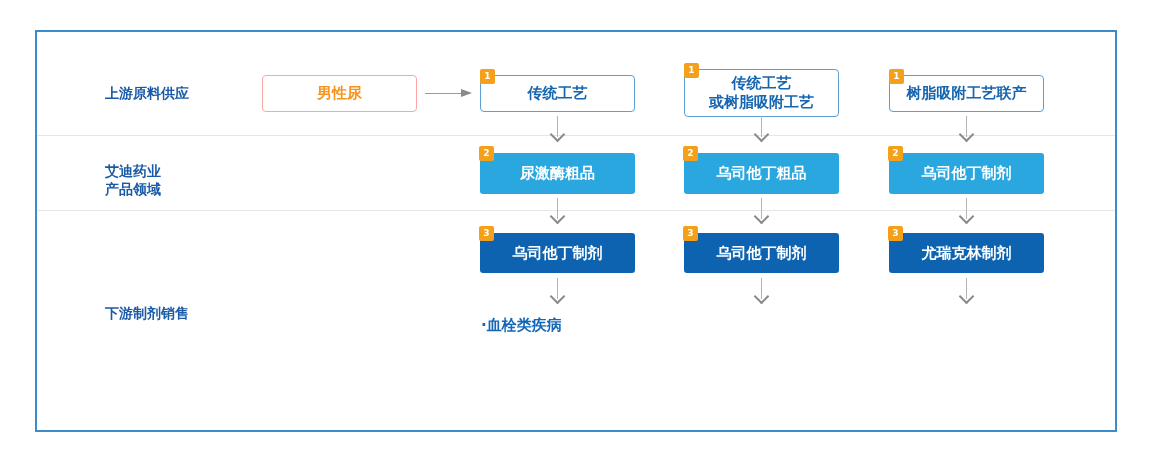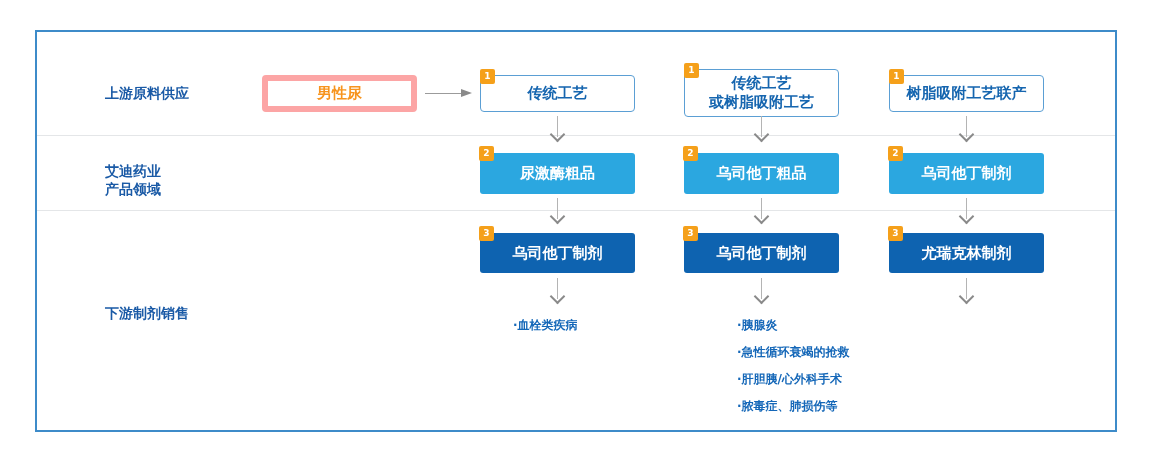--- a/index.html
+++ b/index.html
@@ -5,40 +5,40 @@
   html,body{margin:0;padding:0;background:#ffffff;}
   .canvas{
     position:relative;width:1153px;height:457px;background:#ffffff;
     font-family:"DejaVu Sans","Liberation Sans",sans-serif;overflow:hidden;
   }
   .frame{position:absolute;left:35px;top:30px;width:1078px;height:398px;
     border:2px solid #3D8BC9;box-sizing:content-box;background:transparent;}
   .hdiv{position:absolute;left:37px;width:1078px;height:1px;background:#E4E6E8;}
   .rowlabel{position:absolute;color:#1A5AA6;font-weight:bold;font-size:14px;line-height:18px;white-space:nowrap;}
   .srcbox{position:absolute;left:262px;top:75px;width:155px;height:37px;background:#fff;
-    border:6px solid #fca5a5;border-radius:4px;color:#F7941E;display:flex;align-items:center;
+    border:1px solid #fca5a5;border-radius:4px;color:#F7941E;display:flex;align-items:center;
     justify-content:center;font-weight:bold;font-size:15px;box-sizing:border-box;}
   .pbox{position:absolute;width:155px;display:flex;align-items:center;justify-content:center;
     text-align:center;font-weight:bold;font-size:15px;border-radius:3px;box-sizing:border-box;}
   .pbox .lbl{white-space:pre-line;line-height:19px;}
   .pbox.white{background:#ffffff;border:1px solid #5B9FD4;color:#1565AF;border-radius:4px;}
   .pbox.light{background:#2BA7E0;color:#ffffff;}
   .pbox.dark{background:#0E63B0;color:#ffffff;}
   .badge{position:absolute;left:-1px;top:-7px;width:15px;height:15px;background:#F5A01A;
     color:#ffffff;font-size:9px;font-weight:bold;display:flex;align-items:center;
     justify-content:center;border-radius:2px;line-height:1;}
   .varrow{position:absolute;display:flex;flex-direction:column;align-items:center;width:13px;}
   .vstem{width:1px;height:21px;background:#B4B4B4;}
   .vchev{width:9px;height:9px;border-right:2px solid #8A8A8A;border-bottom:2px solid #8A8A8A;
     transform:rotate(45deg);margin-top:-8px;}
   .harrow{position:absolute;left:425px;top:89px;display:flex;align-items:center;}
   .hstem{width:36px;height:1px;background:#9B9B9B;}
   .htri{width:0;height:0;border-left:11px solid #8A8A8A;border-top:4px solid transparent;
     border-bottom:4px solid transparent;}
-  .ind{position:absolute;color:#1467B8;font-weight:bold;font-size:12px;line-height:27px;white-space:nowrap;margin-left:32px;}
+  .ind{position:absolute;color:#1467B8;font-weight:bold;font-size:15px;line-height:27px;white-space:nowrap;}
   .block{display:block;}
 </style>
 </head>
 <body>
 
 <div class="canvas">
 
   <div class="frame"></div>
   <div class="hdiv" style="top:135px;"></div>
   <div class="hdiv" style="top:210px;"></div>
@@ -104,26 +104,20 @@
       <div class="vchev"></div>
   </div>
   <div class="pbox dark" style="left:684px;top:233px;height:40px;">
     <span class="badge">3</span>
     <span class="lbl">乌司他丁制剂</span>
   </div>
   <div class="varrow" style="left:755px;top:278px;">
     <div class="vstem"></div>
       <div class="vchev"></div>
   </div>
-  <div class="ind" style="left:705px;top:312px;">
-    <span class="block">·胰腺炎</span>
-    <span class="block">·急性循环衰竭的抢救</span>
-    <span class="block">·肝胆胰/心外科手术</span>
-    <span class="block">·脓毒症、肺损伤等</span>
-  </div>
 
   <div class="pbox white" style="left:889px;top:75px;height:37px;">
     <span class="badge">1</span>
     <span class="lbl">树脂吸附工艺联产</span>
   </div>
   <div class="varrow" style="left:960px;top:116px;">
     <div class="vstem"></div>
       <div class="vchev"></div>
   </div>
   <div class="pbox light" style="left:889px;top:153px;height:41px;">

